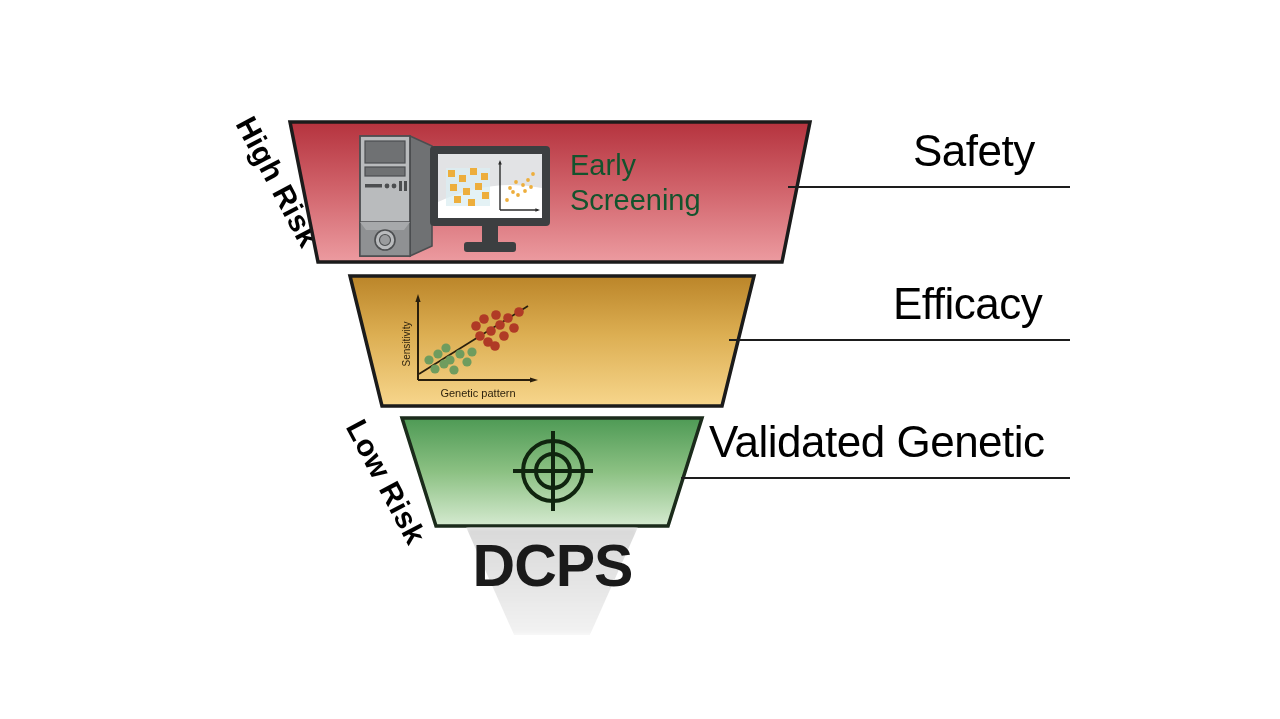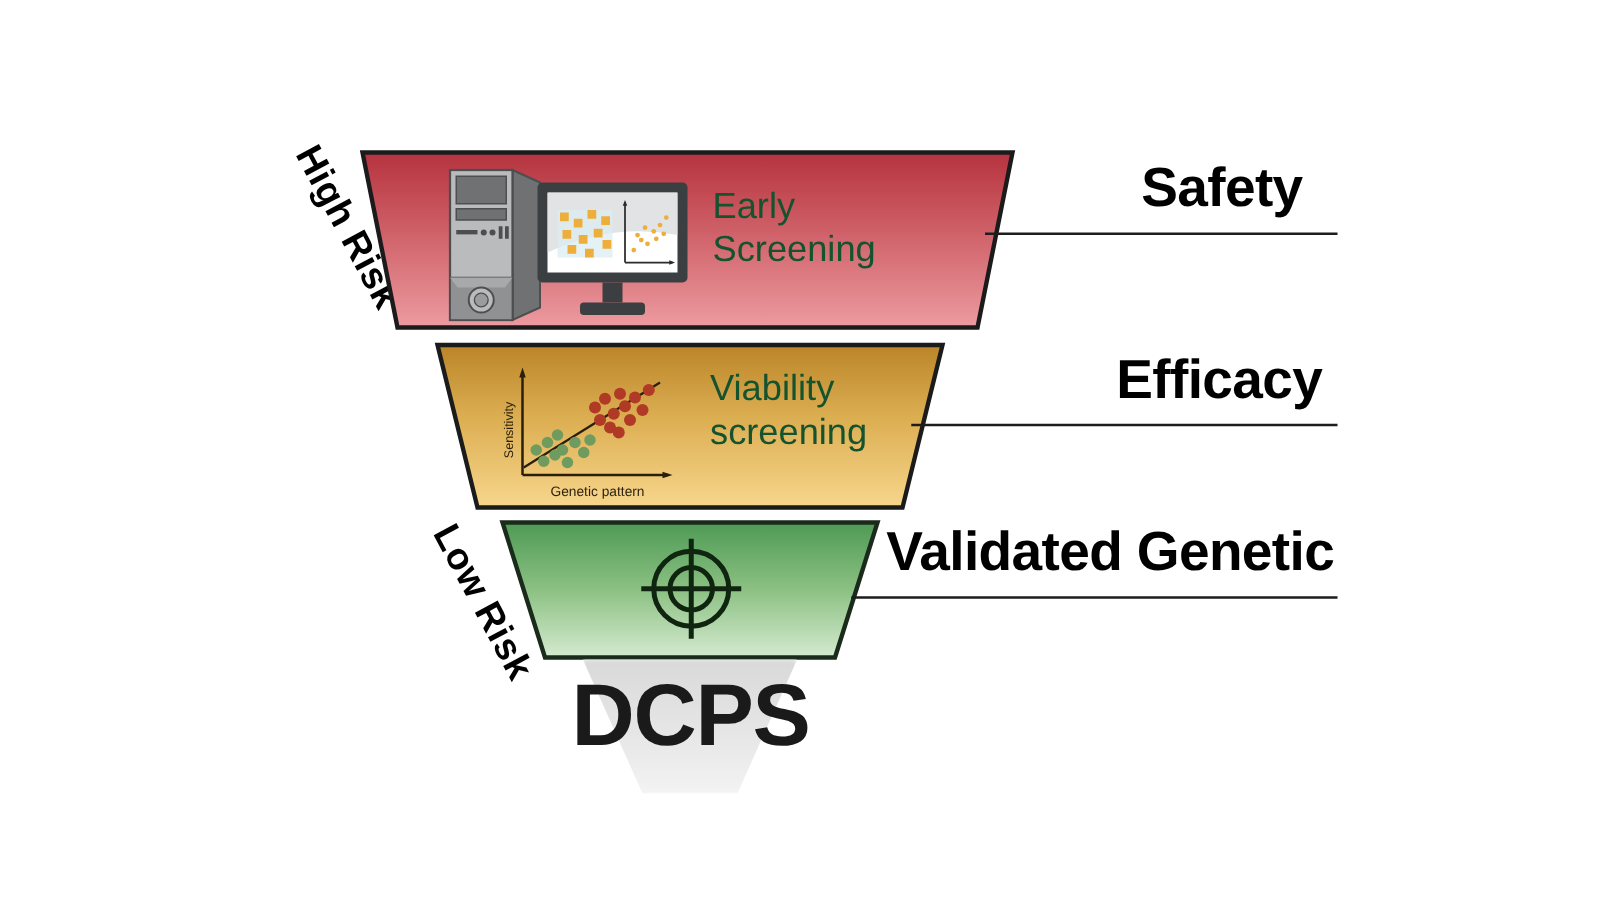--- a/index.html
+++ b/index.html
@@ -57,21 +57,21 @@
     white-space: pre-line;
   }
 
   
   .cat {
     position: absolute;
   }
   .cat-text {
     position: absolute;
     font-family: "Liberation Sans", sans-serif;
-    font-weight: bold;
+    font-weight: normal;
     font-size: 44px;
     color: #000000;
     letter-spacing: -0.5px;
     white-space: nowrap;
     line-height: 1;
   }
   .cat-line {
     position: absolute;
     height: 0;
     border-top: 2.5px solid #1d1d1d;
@@ -89,21 +89,21 @@
     filter: blur(2px);
   }
   #dcps-word {
     position: absolute;
     left: 0;
     top: 537px;
     width: 1105px;
     text-align: center;
     font-family: "Liberation Sans", sans-serif;
     font-weight: bold;
-    font-size: 70px;
+    font-size: 59px;
     letter-spacing: -1px;
     color: #1a1a1a;
     line-height: 1;
   }
 
   
   .illus { position: absolute; }
 </style>
 </head>
 <body>
@@ -258,22 +258,20 @@
           <circle cx="126" cy="44" r="4.8"></circle>
           <circle cx="131" cy="28" r="4.8"></circle>
           <circle cx="107" cy="62" r="4.8"></circle>
         </g>
 
         <text x="-60" y="22" transform="rotate(-90)" font-family="Liberation Sans, sans-serif" font-size="10" fill="#2a1f0c" text-anchor="middle">Sensitivity</text>
         <text x="90" y="113" font-family="Liberation Sans, sans-serif" font-size="11" fill="#2a1f0c" text-anchor="middle">Genetic pattern</text>
       </svg>
     </div>
 
-    <div class="tier-text" style="left:222px; top:22px;">Viability
-screening</div>
   </div>
 
   <div class="tier" style="left:398px; top:414px; width:308px; height:116px;">
     <svg width="308" height="116" viewBox="0 0 308 116" xmlns="http://www.w3.org/2000/svg">
       <defs>
         <linearGradient id="gradGreen" x1="0" y1="0" x2="0" y2="1">
           <stop offset="0%" stop-color="#4e9a55"></stop>
           <stop offset="50%" stop-color="#8cc183"></stop>
           <stop offset="100%" stop-color="#d5ead0"></stop>
         </linearGradient>

